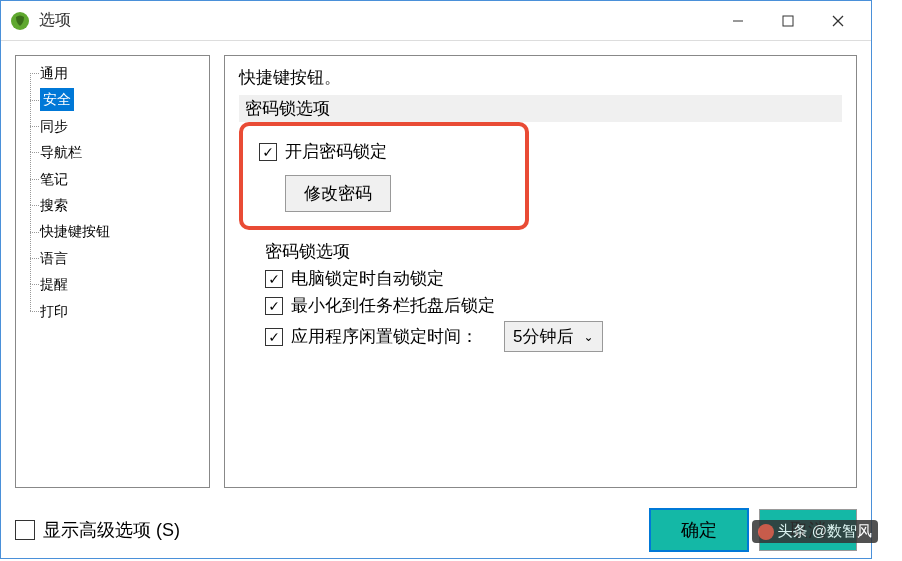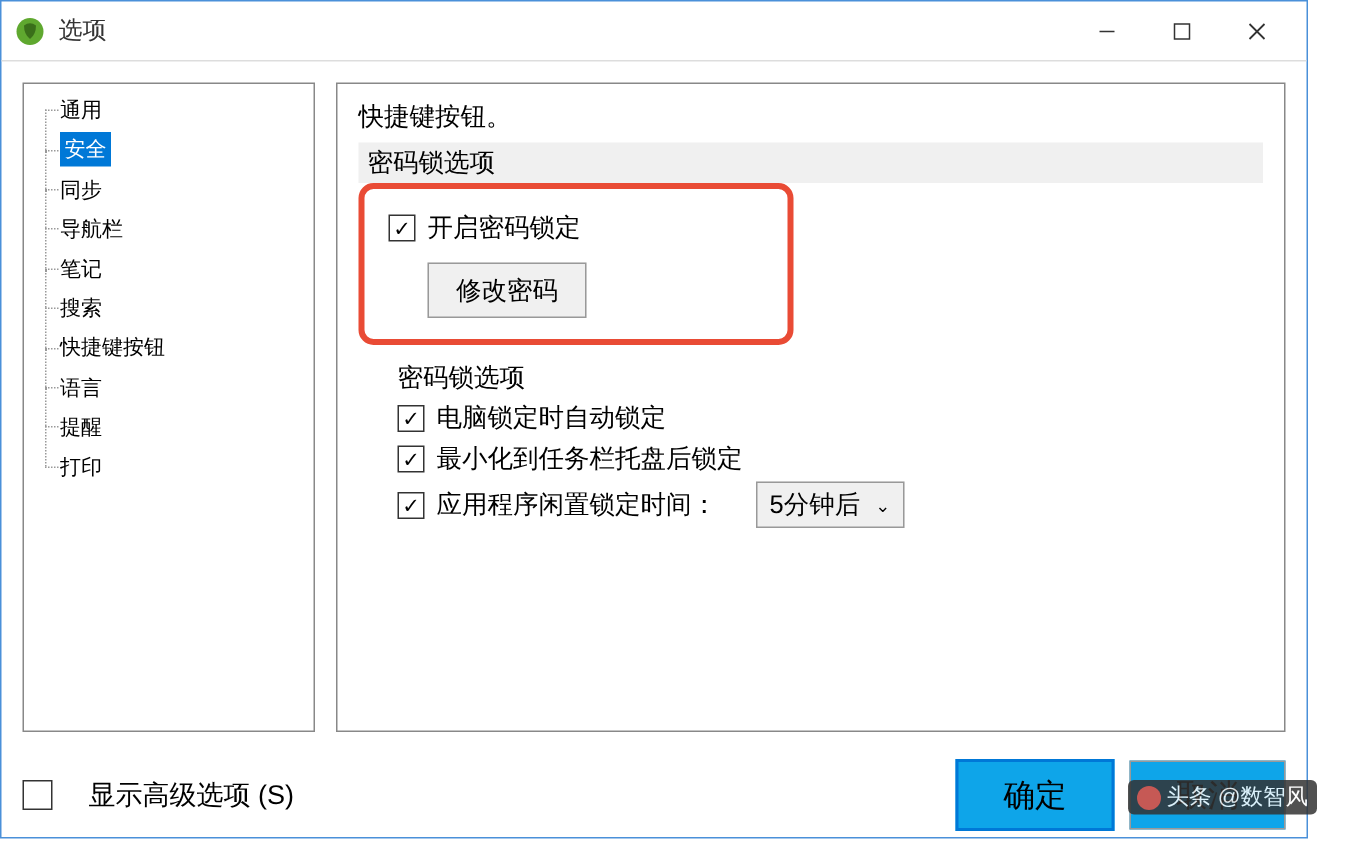--- a/index.html
+++ b/index.html
@@ -184,32 +184,32 @@
       height: 56px;
       display: flex;
       align-items: center;
       padding: 0 14px;
       gap: 10px;
     }
     .adv-checkbox-row {
       display: flex;
       align-items: center;
       font-size: 18px;
-      gap: 24px;
+      gap: 8px;
       flex: 1;
     }
     .adv-checkbox {
       width: 20px;
       height: 20px;
       border: 1px solid #333;
     }
     .dialog-btn {
       border: 1px solid #999;
-      background: #0ea5e9;
-      font-size: 21px;
+      background: #14b8a6;
+      font-size: 18px;
       padding: 8px 30px;
       cursor: pointer;
     }
     .dialog-btn.primary {
       border: 2px solid #0078d7;
     }
     .watermark {
       position: absolute;
       right: 24px;
       bottom: 18px;

